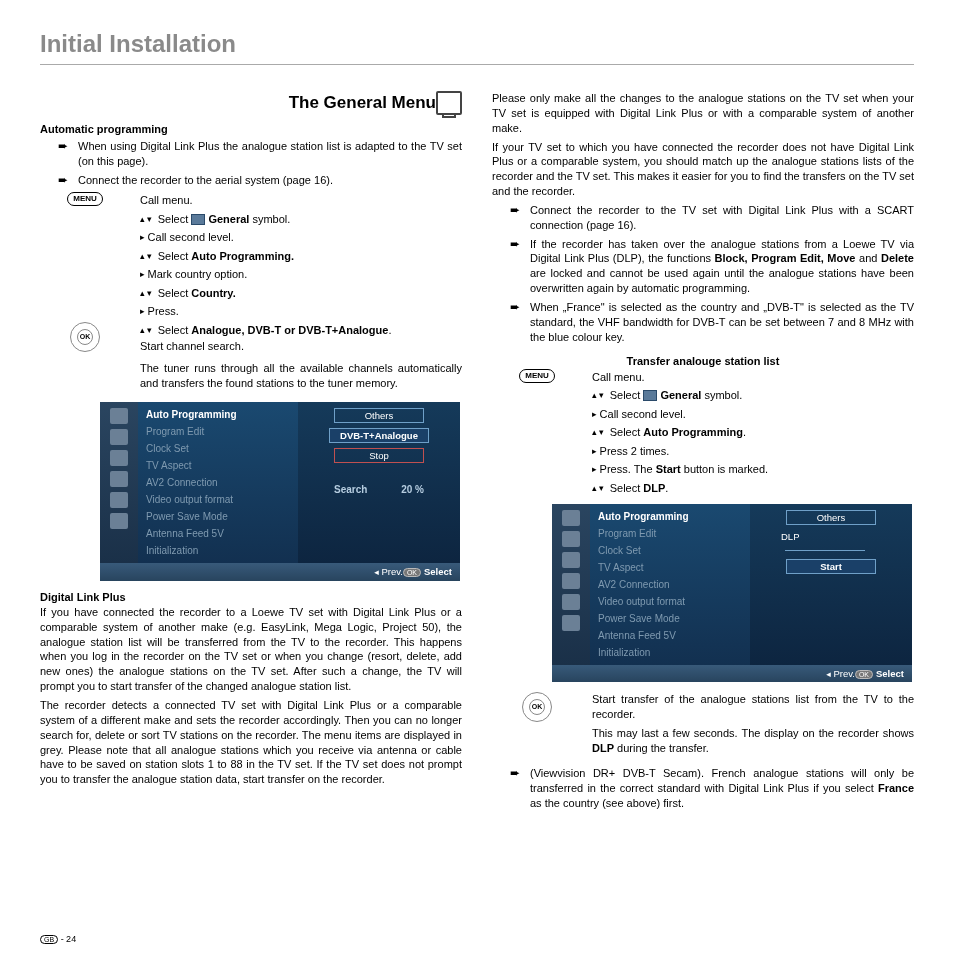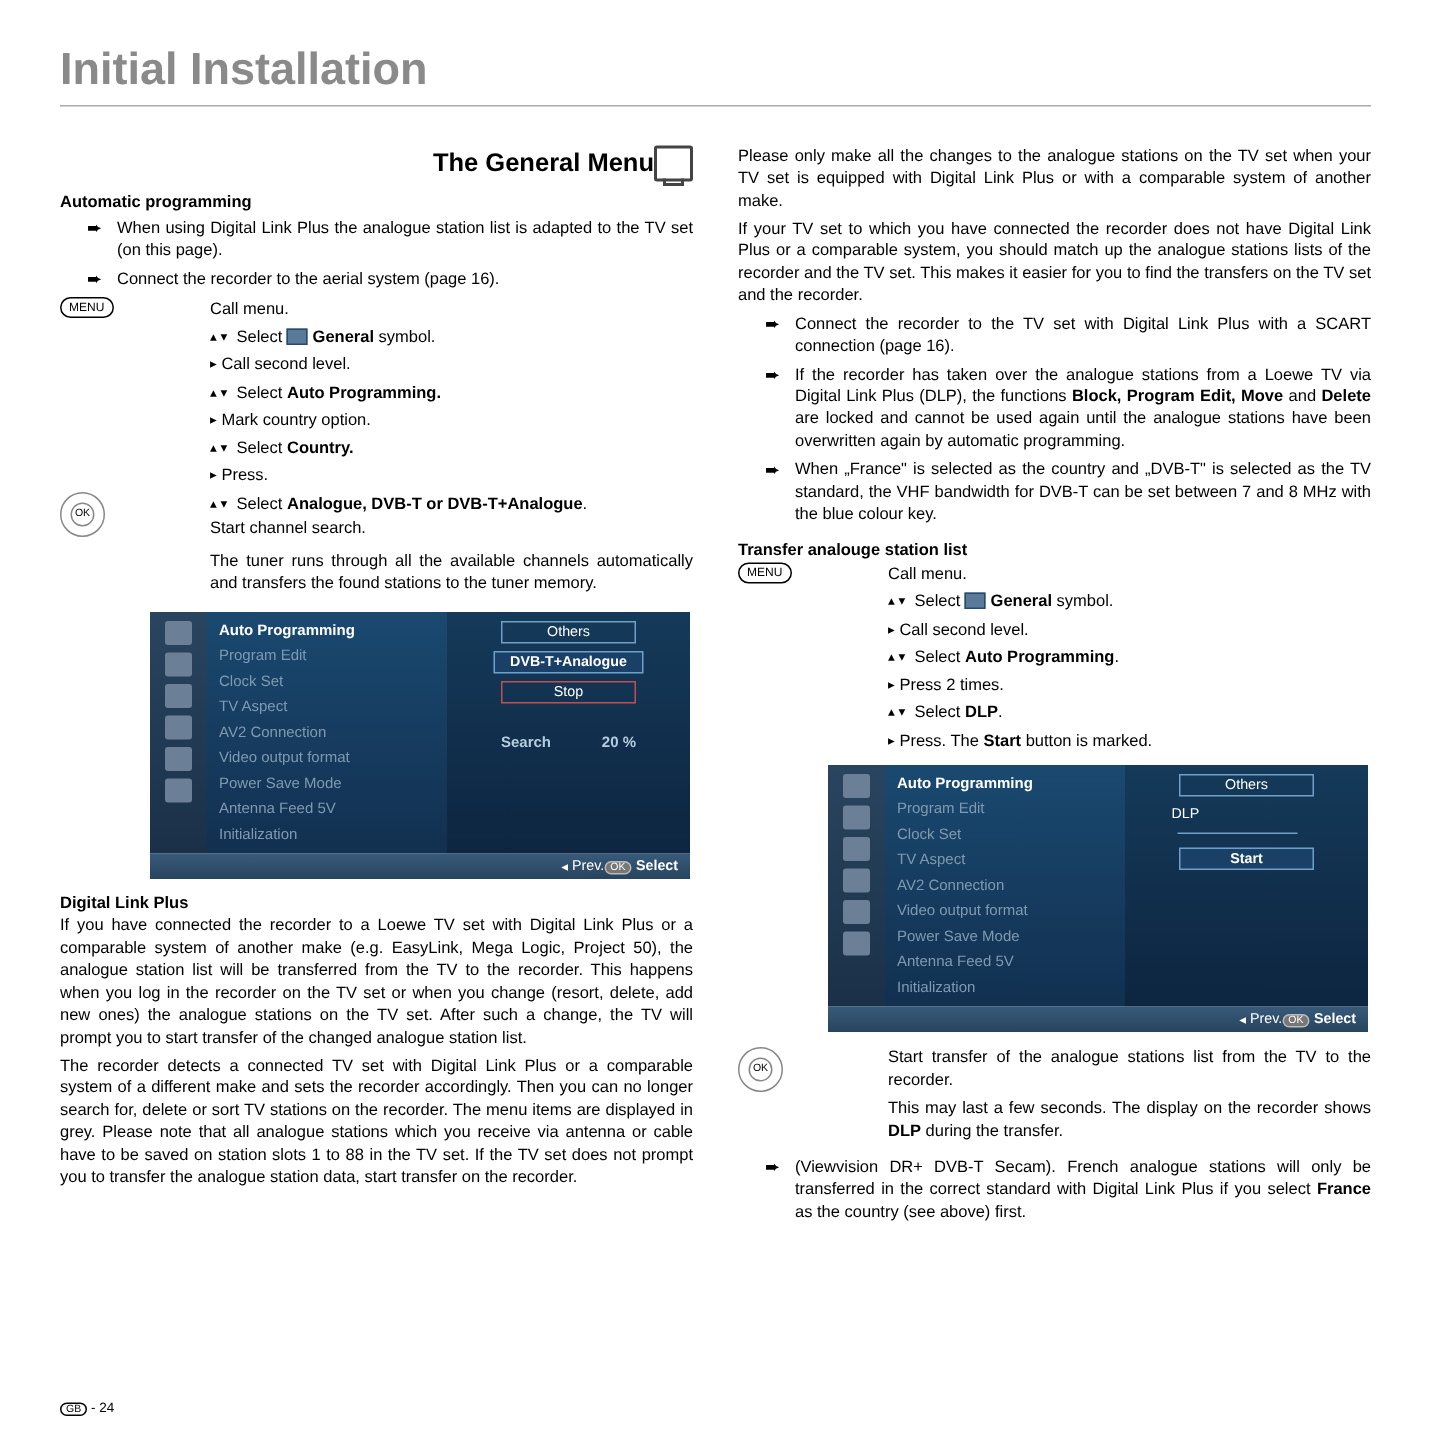--- a/index.html
+++ b/index.html
@@ -7,21 +7,21 @@
     font-family: "Helvetica Neue", Arial, sans-serif;
     background: #fff;
     width: 954px;
     height: 954px;
     padding: 30px 40px 20px 40px;
     font-size: 11px;
     color: #000;
     position: relative;
   }
   .page-title {
-    font-size: 30px;
+    font-size: 24px;
     font-weight: bold;
     color: #8a8a8a;
     border-bottom: 1px solid #aaa;
     padding-bottom: 6px;
     margin-bottom: 26px;
   }
   .columns { display: flex; gap: 30px; }
   .col { flex: 1; min-width: 0; }
   .section-title {
     font-size: 17px;
@@ -30,21 +30,21 @@
     display: flex;
     justify-content: flex-end;
     align-items: center;
   }
   .subhead { font-weight: bold; font-size: 11px; margin-top: 4px; margin-bottom: 2px; }
   p { line-height: 1.35; text-align: justify; margin-bottom: 4px; }
   .bullet-row { display: flex; gap: 6px; margin: 4px 0 4px 18px; align-items: flex-start; }
   .bullet-icon { flex: 0 0 14px; font-size: 12px; line-height: 1.3; }
   .bullet-text { flex: 1; line-height: 1.35; text-align: justify; }
   .step-row { display: flex; gap: 10px; margin: 2px 0; }
-  .step-left { flex: 0 0 90px; text-align: left; }
+  .step-left { flex: 0 0 90px; text-align: center; font-weight: bold; }
   .step-right { flex: 1; line-height: 1.5; }
   .menu-badge {
     display: inline-block;
     border: 1px solid #000;
     border-radius: 9px;
     font-size: 8px;
     padding: 0 5px;
     line-height: 12px;
     vertical-align: middle;
   }
@@ -291,21 +291,21 @@
       <span class="bullet-icon">➨</span>
       <span class="bullet-text">
         <span>If the recorder has taken over the analogue stations from a Loewe TV via Digital Link Plus (DLP), the functions </span><b>Block, Program Edit, Move</b><span> and </span><b>Delete</b><span> are locked and cannot be used again until the analogue stations have been overwritten again by automatic programming.</span>
       </span>
     </div>
     <div class="bullet-row">
       <span class="bullet-icon">➨</span>
       <span class="bullet-text">When „France" is selected as the country and „DVB-T" is selected as the TV standard, the VHF bandwidth for DVB-T can be set between 7 and 8 MHz with the blue colour key.</span>
     </div>
 
-    <div class="subhead" style="margin-top:10px;">Transfer analouge station list</div>
+    <div class="subhead" style="margin-top:10px;text-align:center;">Transfer analouge station list</div>
 
     <div class="step-row">
       <div class="step-left"><span class="menu-badge">MENU</span></div>
       <div class="step-right">Call menu.</div>
     </div>
     <div class="step-row">
         <div class="step-left"></div>
       <div class="step-right"><span class="arr">▴ ▾</span>&nbsp;&nbsp;<span>Select</span> <span class="general-icon"></span> <b>General</b> <span>symbol.</span></div>
     </div>
     <div class="step-row">
@@ -315,25 +315,25 @@
     <div class="step-row">
         <div class="step-left"></div>
       <div class="step-right"><span class="arr">▴ ▾</span>&nbsp;&nbsp;<span>Select</span> <b>Auto Programming</b>.</div>
     </div>
     <div class="step-row">
         <div class="step-left"></div>
       <div class="step-right"><span class="arr">▸</span>&nbsp;<span>Press 2 times.</span></div>
     </div>
     <div class="step-row">
         <div class="step-left"></div>
+      <div class="step-right"><span class="arr">▸</span>&nbsp;<span>Press. The </span><b>Start</b><span> button is marked.</span></div>
+    </div>
+    <div class="step-row">
+        <div class="step-left"></div>
       <div class="step-right"><span class="arr">▴ ▾</span>&nbsp;&nbsp;<span>Select</span> <b>DLP</b>.</div>
-    </div>
-    <div class="step-row">
-        <div class="step-left"></div>
-      <div class="step-right"><span class="arr">▸</span>&nbsp;<span>Press. The </span><b>Start</b><span> button is marked.</span></div>
     </div>
 
     <div class="osd">
       <div class="osd-row">
         <div class="osd-side">
           <div class="osd-side-icon"></div>
           <div class="osd-side-icon"></div>
           <div class="osd-side-icon"></div>
           <div class="osd-side-icon"></div>
           <div class="osd-side-icon"></div>

